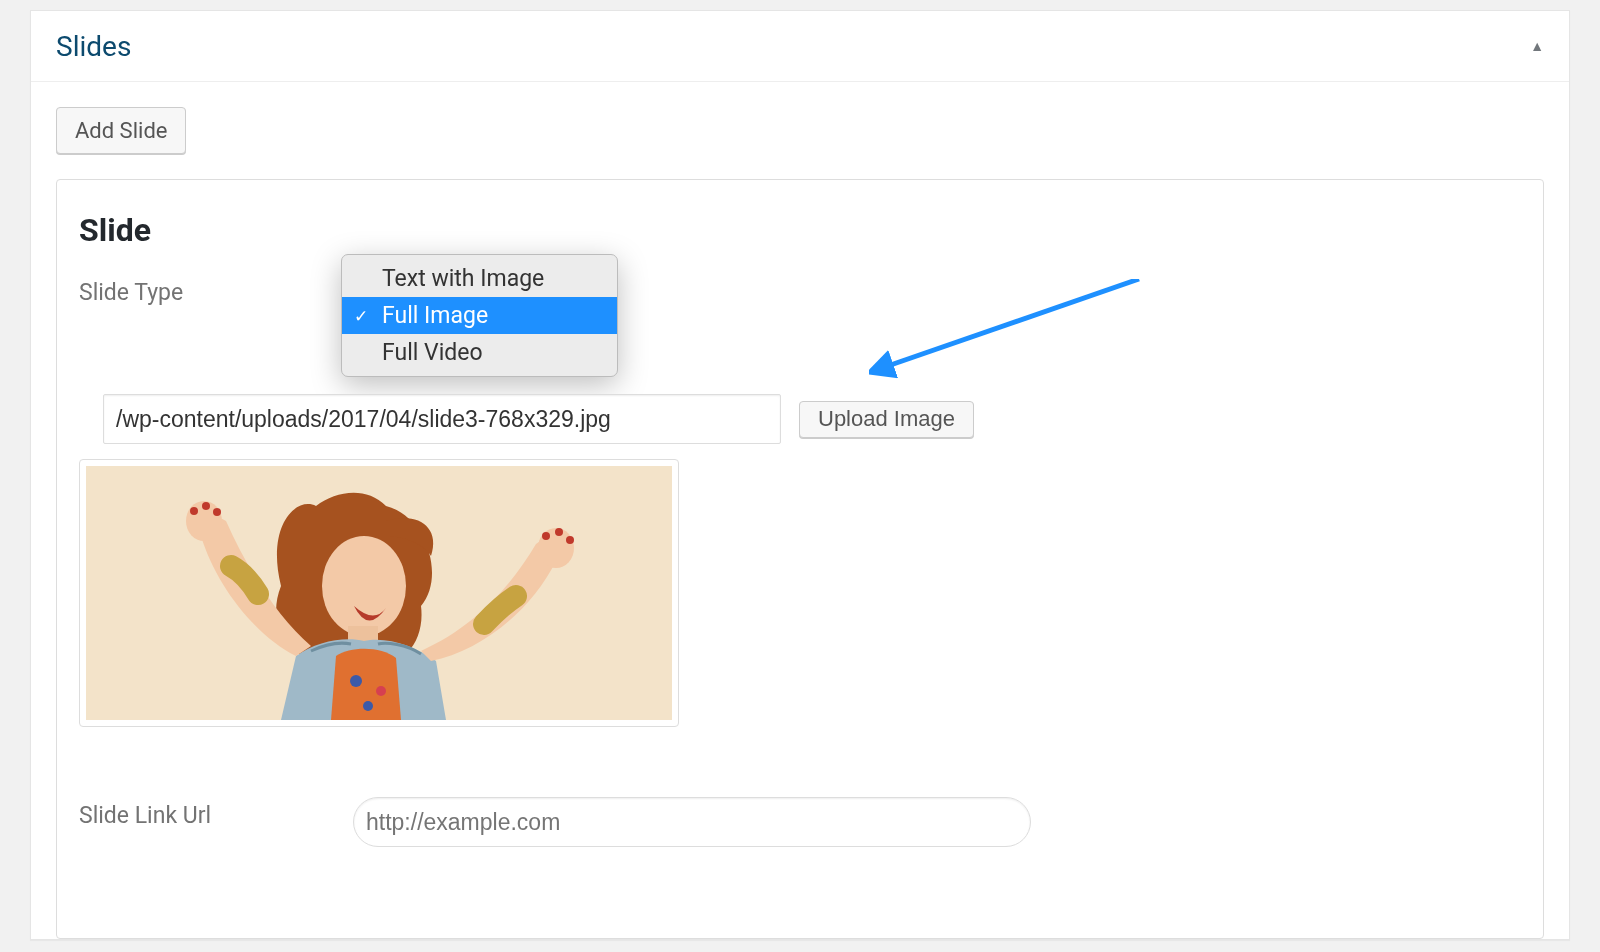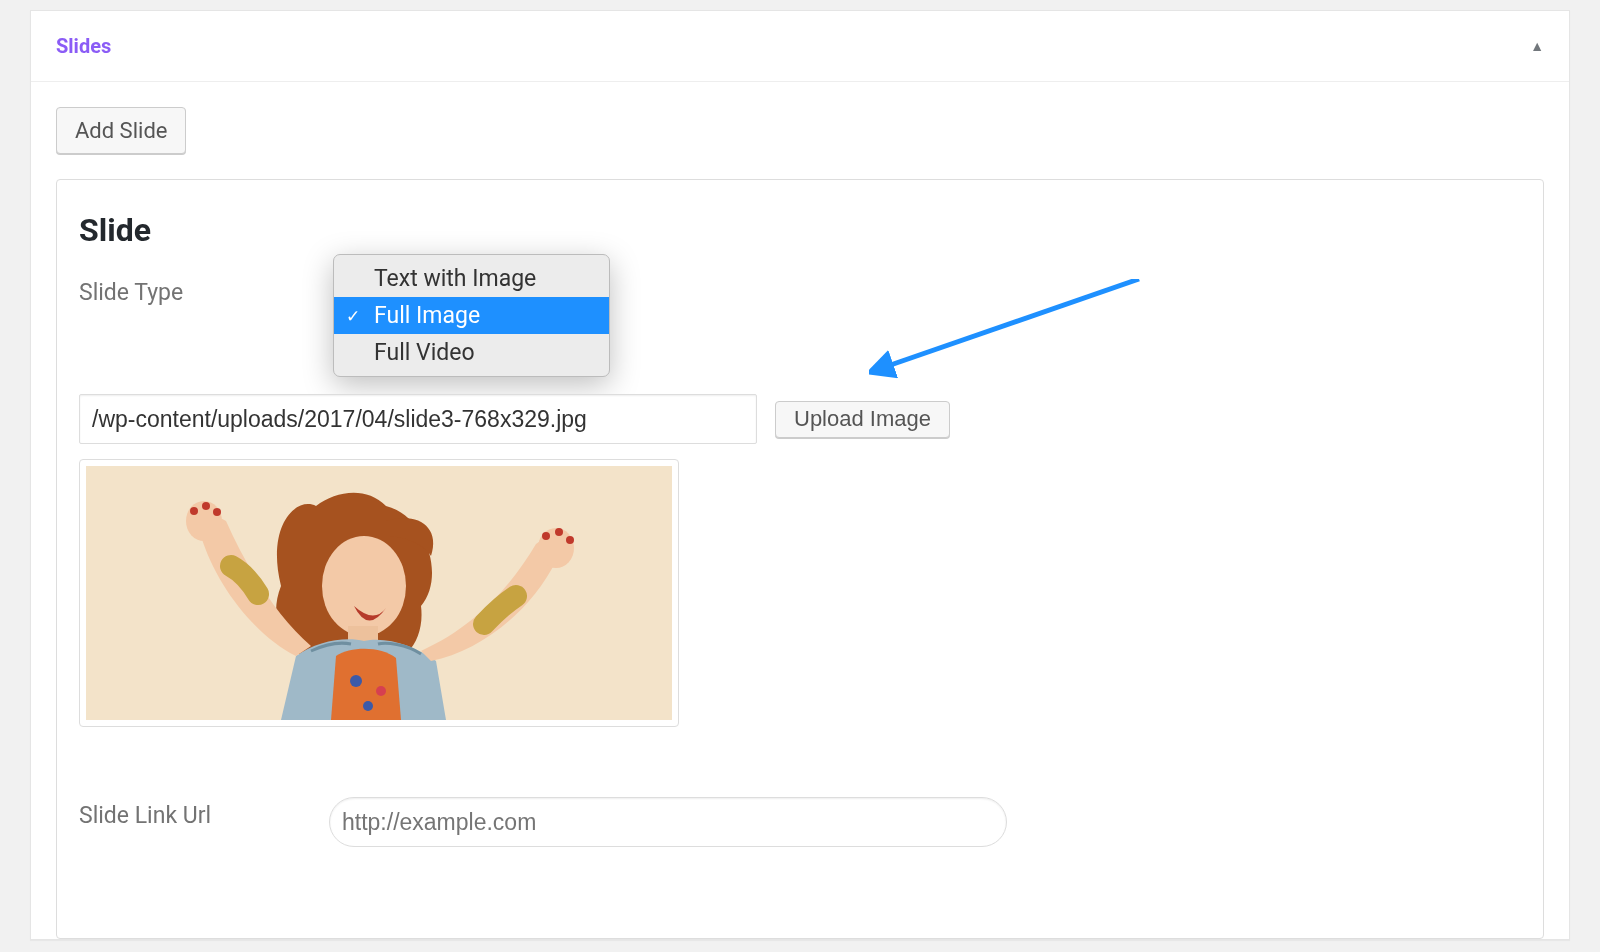--- a/index.html
+++ b/index.html
@@ -24,23 +24,23 @@
   }
   .panel-header {
     height: 70px;
     border-bottom: 1px solid #eee;
     display: flex;
     align-items: center;
     justify-content: space-between;
     padding: 0 25px 0 25px;
   }
   .panel-title {
-    font-size: 20px;
-    font-weight: 700;
-    color: #8b5cf6;
+    font-size: 28px;
+    font-weight: 400;
+    color: #0c4a6e;
   }
   .collapse-tri {
     color: #72777c;
     font-size: 14px;
   }
   .panel-body {
     padding: 25px 25px 0 25px;
   }
   .add-btn {
     display: inline-block;
@@ -85,40 +85,41 @@
   .text-input {
     height: 50px;
     font-size: 23px;
     color: #333;
     background: #fff;
     border: 1px solid #ddd;
     border-radius: 2px;
     padding: 0 12px;
     box-sizing: border-box;
     box-shadow: inset 0 1px 2px rgba(0,0,0,.07);
+    margin-left: 24px;
   }
   .img-path { width: 678px; }
   .url-input { width: 678px; }
   .upload-btn {
     margin-left: 18px;
     height: 37px;
     font-size: 22px;
     color: #555;
     background: #f7f7f7;
     border: 1px solid #ccc;
     border-radius: 4px;
     padding: 0 18px;
     box-shadow: 0 1px 0 #ccc;
     cursor: pointer;
   }
   .placeholder { color: #888; border-radius: 25px; }
 
   .dropdown {
     position: absolute;
-    left: 4px;
+    left: 12px;
     top: -20px;
     width: 275px;
     background: #ececec;
     border: 1px solid #bcbcbc;
     border-radius: 7px;
     box-shadow: 0 8px 30px rgba(0,0,0,0.25);
     padding: 5px 0;
   }
   .dd-item {
     position: relative;

